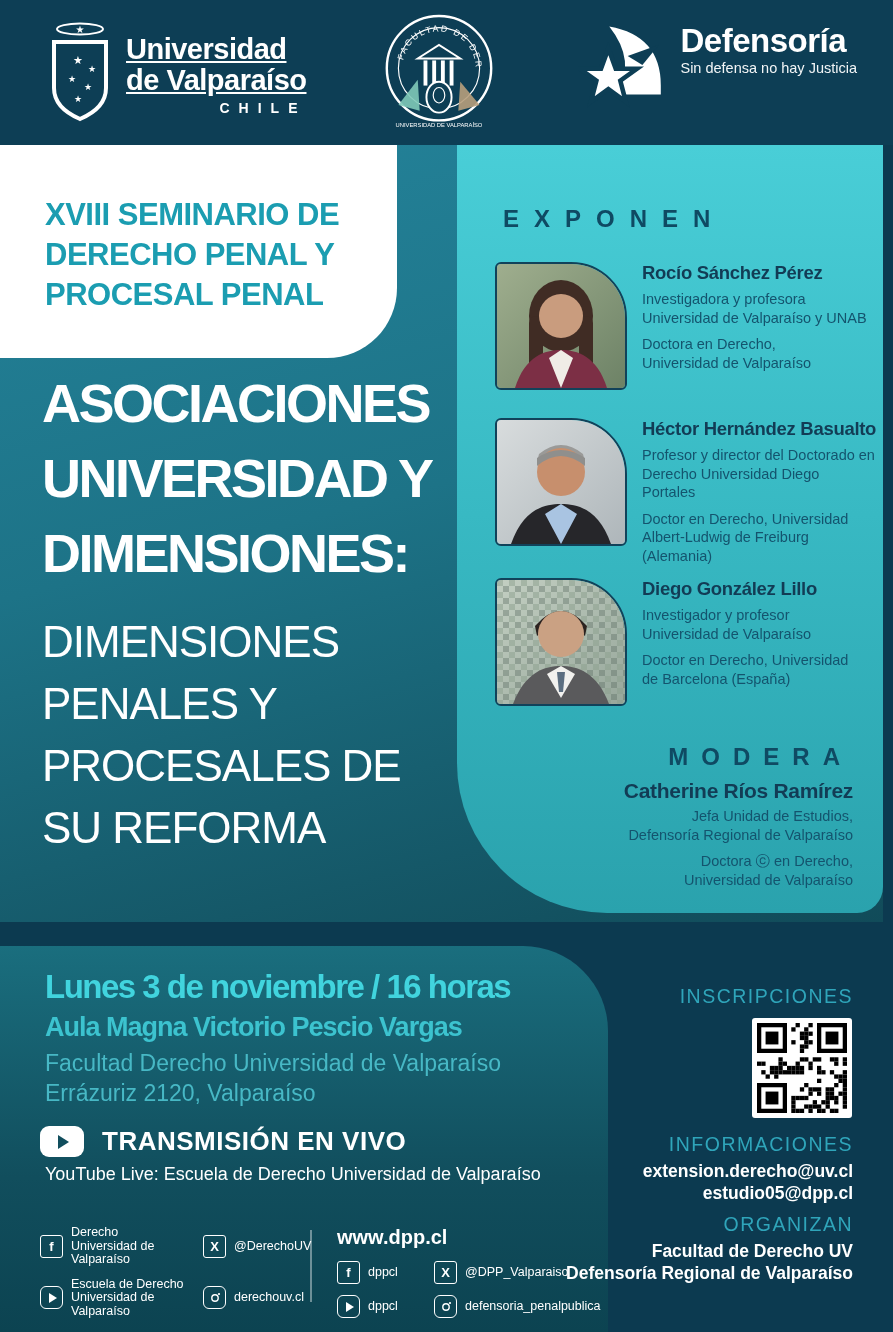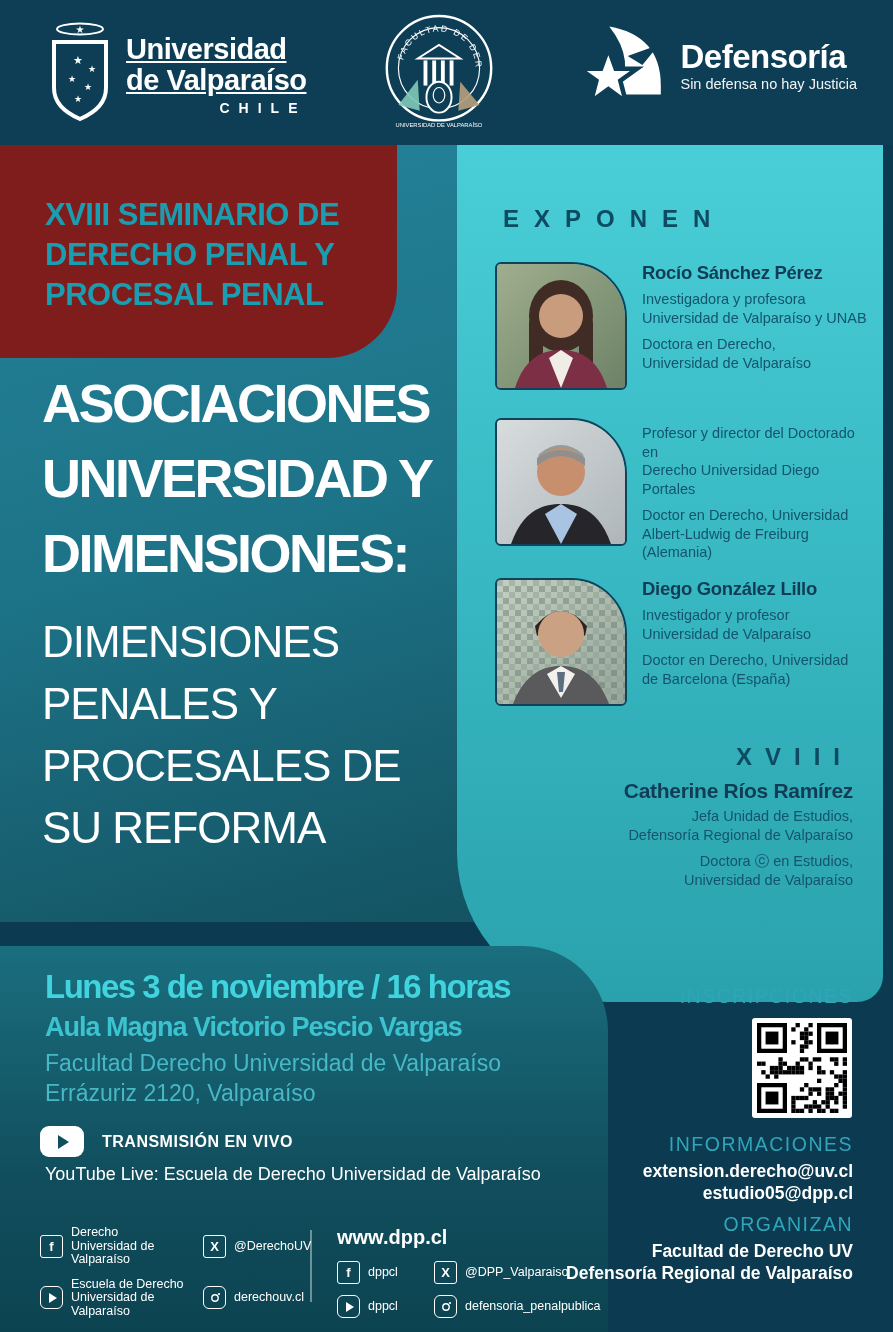--- a/index.html
+++ b/index.html
@@ -6,42 +6,42 @@
   .poster{position:relative;width:893px;height:1332px;overflow:hidden;
           background:#0c3a50;font-family:"Liberation Sans",sans-serif;margin:0 auto;}
 
   
   .header{position:absolute;left:0;top:0;width:893px;height:145px;background:#0d3e55;}
   .uv-logo{position:absolute;left:44px;top:20px;display:flex;align-items:flex-start;gap:10px;}
   .uv-text{color:#fff;margin-top:14px;}
   .uv-text .l1,.uv-text .l2{font-size:29px;font-weight:bold;line-height:31px;letter-spacing:-0.5px;text-decoration:underline;}
   .uv-text .l3{font-size:14px;font-weight:bold;letter-spacing:9px;text-align:right;margin-top:4px;}
   .seal{position:absolute;left:381px;top:12px;width:116px;height:122px;}
-  .def-logo{position:absolute;right:36px;top:24px;display:flex;align-items:center;gap:10px;}
+  .def-logo{position:absolute;right:36px;top:24px;display:flex;align-items:flex-start;gap:10px;}
   .def-text{color:#fff;}
   .def-text .n{font-size:33px;font-weight:bold;letter-spacing:-0.5px;line-height:34px;}
   .def-text .t{font-size:14.5px;font-weight:normal;opacity:.95;margin-top:2px;}
 
   
   .midband{position:absolute;left:0;top:145px;width:883px;height:777px;
            background:linear-gradient(165deg,#24839a 0%,#1d7387 45%,#114b59 100%);}
 
   
-  .sem-block{position:absolute;left:0;top:145px;width:397px;height:213px;background:#7f1d1d;
+  .sem-block{position:absolute;left:0;top:145px;width:397px;height:213px;background:#ffffff;
              border-radius:0 0 70px 0;}
   .sem-kicker{position:absolute;left:45px;top:50px;color:#1b9db1;font-weight:bold;
               font-size:31px;line-height:40px;letter-spacing:-0.5px;}
 
   
   .main-title{position:absolute;left:42px;top:366px;color:#fff;}
   .main-title .big{font-size:54px;font-weight:bold;line-height:75px;letter-spacing:-2.5px;}
   .main-title .sub{font-size:44px;font-weight:normal;line-height:62px;letter-spacing:-1px;margin-top:20px;}
 
   
-  .panel{position:absolute;left:457px;top:145px;width:426px;height:857px;
+  .panel{position:absolute;left:457px;top:145px;width:426px;height:768px;
          background:linear-gradient(180deg,#49ced7 0%,#38b9c3 48%,#2aa2ad 100%);
          border-radius:0 0 26px 150px;}
   .exponen-h{position:absolute;left:46px;top:60px;color:#0f4a63;font-weight:bold;
              font-size:24px;letter-spacing:15px;}
   .speaker{position:absolute;left:38px;display:flex;gap:15px;width:372px;}
   .photo{width:128px;height:124px;border:2px solid #11425a;border-radius:6px 56px 6px 6px;
          overflow:hidden;flex:none;}
   .photo svg{display:block;}
   .sname{font-size:18.5px;font-weight:bold;color:#123c55;white-space:nowrap;letter-spacing:-0.3px;}
   .srole,.sdeg{font-size:14.5px;color:#14546e;line-height:18.5px;font-weight:500;}
@@ -55,21 +55,21 @@
   
   .bpanel{position:absolute;left:0;top:946px;width:608px;height:386px;
           background:linear-gradient(180deg,#1a6e7e 0%,#114e5d 60%,#0c4351 100%);
           border-radius:0 85px 0 0;}
   .ev-datetime{position:absolute;left:45px;top:22px;color:#41d4de;font-weight:bold;
                font-size:33px;letter-spacing:-1.5px;}
   .ev-venue{position:absolute;left:45px;top:66px;color:#3cc3cf;font-weight:bold;
             font-size:27px;letter-spacing:-1px;}
   .ev-addr{position:absolute;left:45px;top:102px;color:#47b8c5;font-size:23px;line-height:30px;}
   .live-row{position:absolute;left:40px;top:180px;display:flex;align-items:center;gap:18px;}
-  .live-label{color:#fff;font-size:16px;font-weight:bold;letter-spacing:0.5px;}
+  .live-label{color:#fff;font-size:26px;font-weight:bold;letter-spacing:0.5px;}
   .live-detail{position:absolute;left:45px;top:218px;color:#fff;font-size:18px;}
 
   
   .footer-left{position:absolute;left:40px;top:280px;width:265px;}
   .footer-right{position:absolute;left:337px;top:280px;width:250px;}
   .site{color:#fff;font-weight:bold;font-size:20px;margin-bottom:12px;}
   .soc-grid{display:grid;grid-template-columns:163px 1fr;row-gap:11px;}
   .footer-right .soc-grid{grid-template-columns:97px 1fr;}
   .soc-item{display:flex;align-items:center;gap:8px;}
   .sicon{width:21px;height:21px;border:1.7px solid #fff;border-radius:3px;flex:none;
@@ -222,20 +222,21 @@
             </defs>
           <rect width="128" height="124" fill="url(#g2)"></rect>
           <path d="M40 42 Q64 20 88 42 L86 34 Q64 16 42 34 Z" fill="#9a9a98"></path>
           <circle cx="64" cy="52" r="24" fill="#c78f6d"></circle>
           <path d="M40 46 Q64 26 88 46 L88 38 Q64 22 40 38 Z" fill="#8f8f8d"></path>
           <path d="M14 124 C26 90 46 84 64 84 C82 84 102 90 114 124 Z" fill="#26262a"></path>
           <path d="M48 94 L64 84 L80 94 L64 124 Z" fill="#a9c4e2"></path>
         </svg>
       </div>
       <div class="sinfo">
+        <div class="sname">Héctor Hernández Basualto</div>
         <div class="srole">
           <div>Profesor y director del Doctorado en</div>
           <div>Derecho Universidad Diego Portales</div>
         </div>
         <div class="sdeg">
           <div>Doctor en Derecho, Universidad</div>
           <div>Albert-Ludwig de Freiburg (Alemania)</div>
         </div>
       </div>
     </div>
@@ -270,28 +271,28 @@
           <div>Universidad de Valparaíso</div>
         </div>
         <div class="sdeg">
           <div>Doctor en Derecho, Universidad</div>
           <div>de Barcelona (España)</div>
         </div>
       </div>
     </div>
 
     <div class="modera">
-      <div class="modera-h">XVIII</div>
+      <div class="modera-h">MODERA</div>
       <div class="sname">Catherine Ríos Ramírez</div>
       <div class="srole">
         <div>Jefa Unidad de Estudios,</div>
         <div>Defensoría Regional de Valparaíso</div>
       </div>
       <div class="sdeg">
-        <div>Doctora ⓒ en Estudios,</div>
+        <div>Doctora ⓒ en Derecho,</div>
         <div>Universidad de Valparaíso</div>
       </div>
     </div>
   </div>
 
   <div class="bpanel">
     <div class="ev-datetime">Lunes 3 de noviembre / 16 horas</div>
     <div class="ev-venue">Aula Magna Victorio Pescio Vargas</div>
     <div class="ev-addr">
       <div>Facultad Derecho Universidad de Valparaíso</div>

